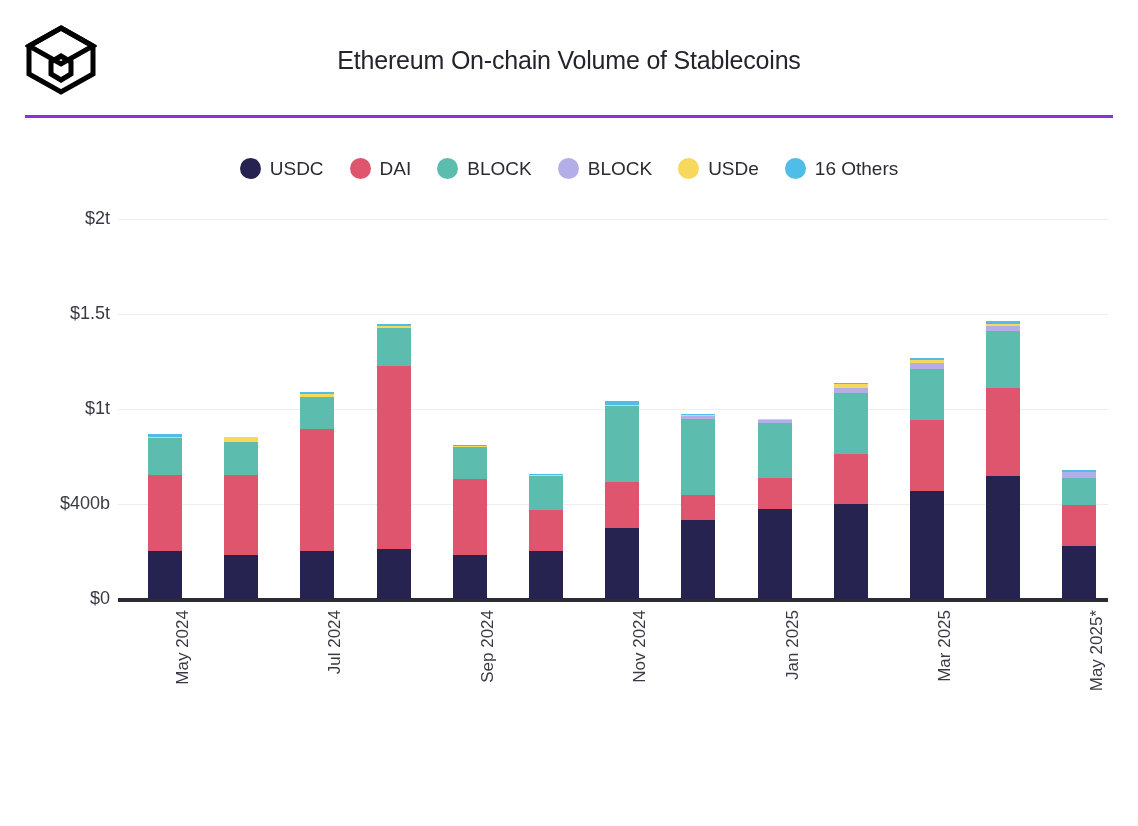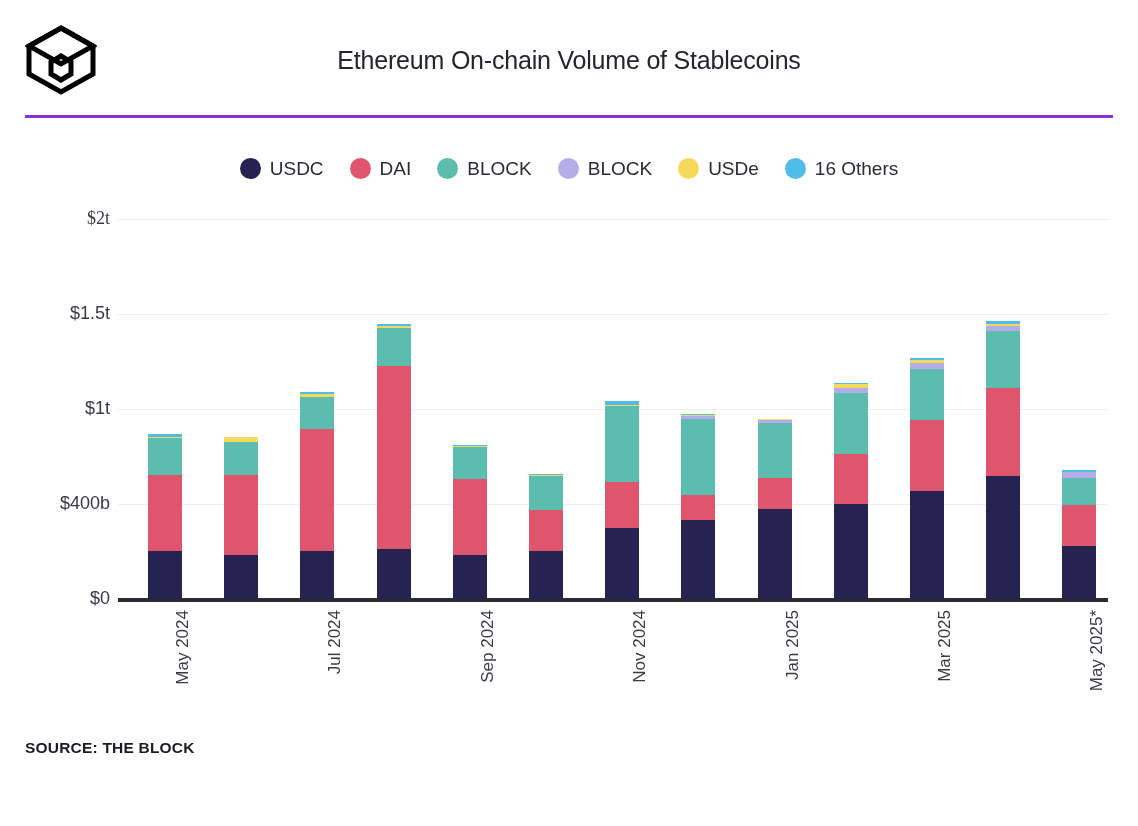--- a/index.html
+++ b/index.html
@@ -112,21 +112,21 @@
         <div class="gridline" style="left: 118px; top: 504px;"></div>
         <div class="gridline" style="left: 118px; top: 409px;"></div>
         <div class="gridline" style="left: 118px; top: 314px;"></div>
         <div class="gridline" style="left: 118px; top: 219px;"></div>
       </div>
     <div id="ylabels" class="ylabels">
         <div class="ylabel" style="top: 588px;">$0</div>
         <div class="ylabel" style="top: 493px;">$400b</div>
         <div class="ylabel" style="top: 398px;">$1t</div>
         <div class="ylabel" style="top: 303px;">$1.5t</div>
-        <div class="ylabel" style="top: 208px; font-family: Liberation Serif, serif;">$2t</div>
+        <div class="ylabel" style="top: 208px;">$2t</div>
       </div>
     <div class="axis-base"></div>
     <div id="bars">
         <div class="bar" style="left: 148px; top: 433.7px; position: absolute; bottom: auto; height: 165.3px;">
           <div class="seg" style="height: 2.85px; background: rgb(80, 188, 232);"></div>
           <div class="seg" style="height: 1.9px; background: rgb(246, 216, 92);"></div>
           <div class="seg" style="height: 37.05px; background: rgb(92, 188, 173);"></div>
           <div class="seg" style="height: 76px; background: rgb(224, 85, 110);"></div>
           <div class="seg" style="height: 47.5px; background: rgb(39, 35, 81);"></div>
         </div>
@@ -225,18 +225,17 @@
         <div class="xlabel" style="left: 325.4px;">Jul 2024</div>
         <div class="xlabel" style="left: 477.8px;">Sep 2024</div>
         <div class="xlabel" style="left: 630.2px;">Nov 2024</div>
         <div class="xlabel" style="left: 782.6px;">Jan 2025</div>
         <div class="xlabel" style="left: 935px;">Mar 2025</div>
         <div class="xlabel" style="left: 1087.4px;">May 2025*</div>
       </div>
   </div>
 
   <div class="source-block">
-    <div>SOURCE: THE BLOCK</div>
   </div>
 
 
 
 </div>
 
 </body></html>

